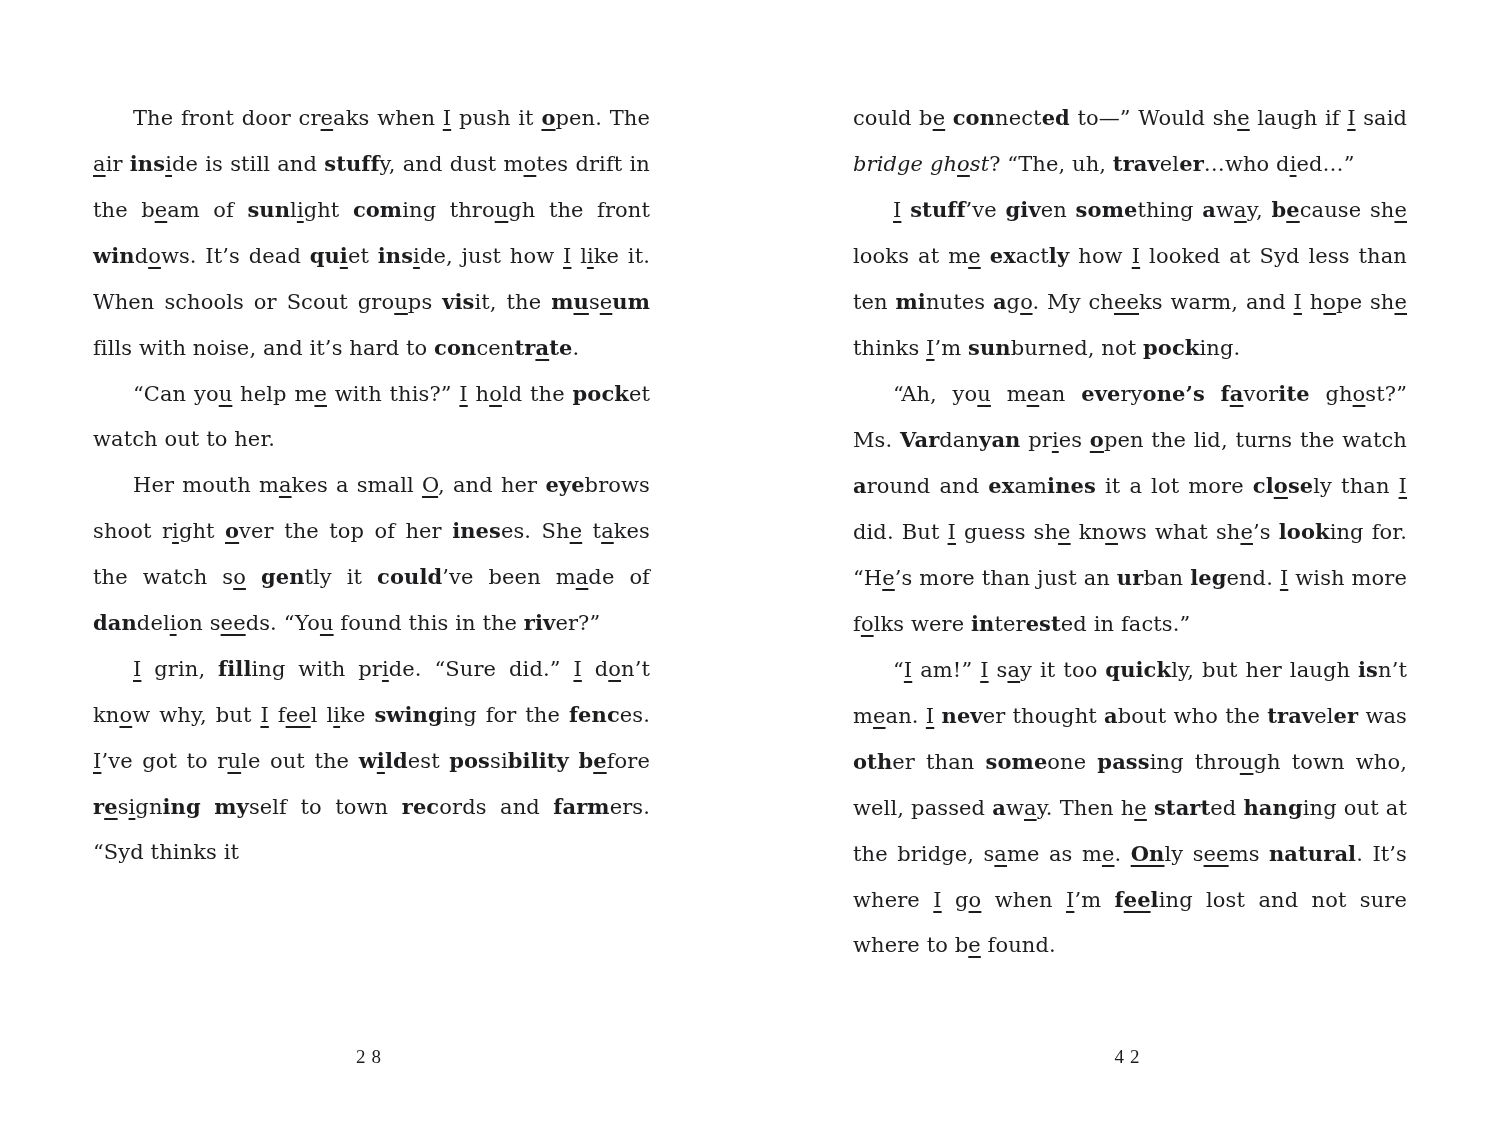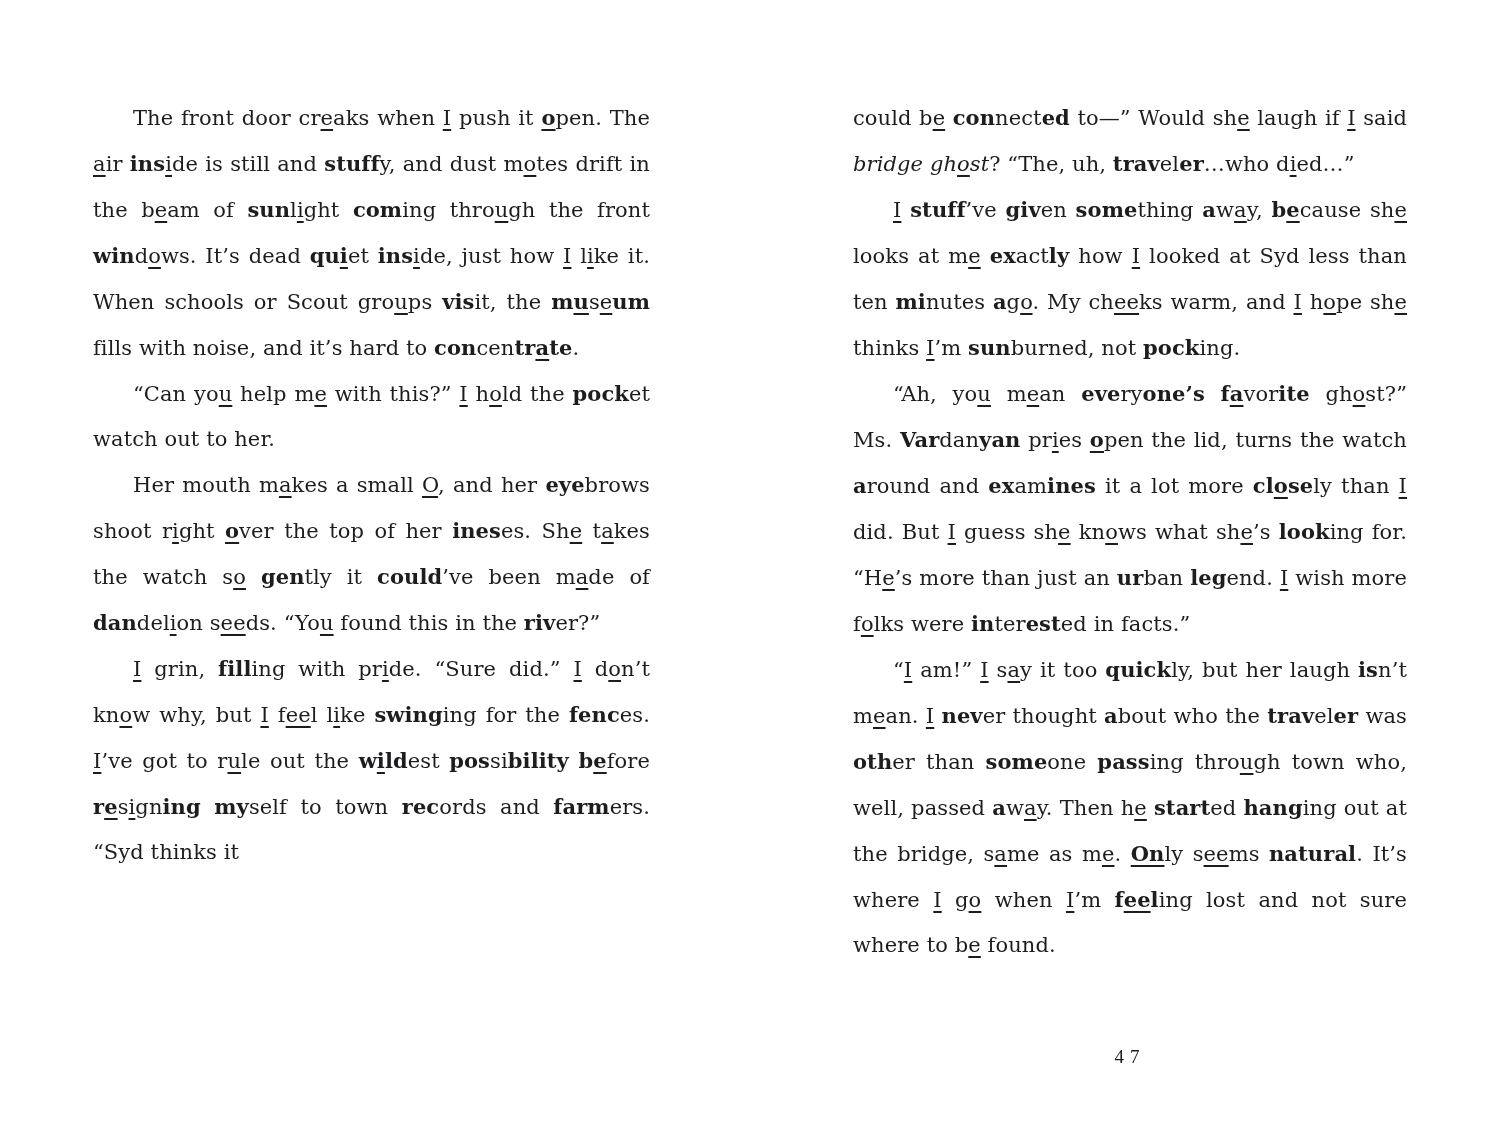--- a/index.html
+++ b/index.html
@@ -65,25 +65,26 @@
 
 <div class="spread">
 
   <section class="page left">
     <div class="text-block">
         <p class="indent">The front door cr<u>e</u>aks when <u>I</u> push it <b><u>o</u></b>pen. The <u>a</u>ir <b>ins</b><u>i</u>de is still and <b>stuff</b>y, and dust m<u>o</u>tes drift in the b<u>e</u>am of <b>sun</b>l<u>i</u>ght <b>com</b>ing thro<u>u</u>gh the front <b>win</b>d<u>o</u>ws. It’s dead <b>qu<u>i</u></b>et <b>ins</b><u>i</u>de, just how <u>I</u> l<u>i</u>ke it. When schools or Scout gro<u>u</u>ps <b>vis</b>it, the <b>m<u>u</u></b>s<u>e</u><b>um</b> fills with noise, and it’s hard to <b>con</b>cen<b>tr<u>a</u>te</b>.</p>
         <p class="indent">“Can yo<u>u</u> help m<u>e</u> with this?” <u>I</u> h<u>o</u>ld the <b>pock</b>et watch out to her.</p>
         <p class="indent">Her mouth m<u>a</u>kes a small <u>O</u>, and her <b>eye</b>brows shoot r<u>i</u>ght <b><u>o</u></b>ver the top of her <b>ines</b>es. Sh<u>e</u> t<u>a</u>kes the watch s<u>o</u> <b>gen</b>tly it <b>could</b>’ve been m<u>a</u>de of <b>dan</b>del<u>i</u>on s<u>ee</u>ds. “Yo<u>u</u> found this in the <b>riv</b>er?”</p>
         <p class="indent"><u>I</u> grin, <b>fill</b>ing with pr<u>i</u>de. “Sure did.” <u>I</u> d<u>o</u>n’t kn<u>o</u>w why, but <u>I</u> f<u>ee</u>l l<u>i</u>ke <b>swing</b>ing for the <b>fenc</b>es. <u>I</u>’ve got to r<u>u</u>le out the <b>w<u>i</u>ld</b>est <b>pos</b>si<b>bility</b> <b>b<u>e</u></b>fore <b>r<u>e</u></b>s<u>i</u>gn<b>ing</b> <b>my</b>self to town <b>rec</b>ords and <b>farm</b>ers. “Syd thinks it</p>
       </div>
+    <div class="page-number">28</div>
   </section>
 
   <section class="page right">
     <div class="text-block">
         <p>could b<u>e</u> <b>con</b>nect<b>ed</b> to—” Would sh<u>e</u> laugh if <u>I</u> said <i>bridge gh<u>o</u>st</i>? “The, uh, <b>trav</b>el<b>er</b>…who d<u>i</u>ed…”</p>
         <p class="indent"><u>I</u> <b>stuff</b>’ve <b>giv</b>en <b>some</b>thing <b>a</b>w<u>a</u>y, <b>b<u>e</u></b>cause sh<u>e</u> looks at m<u>e</u> <b>ex</b>act<b>ly</b> how <u>I</u> looked at Syd less than ten <b>mi</b>nutes <b>a</b>g<u>o</u>. My ch<u>ee</u>ks warm, and <u>I</u> h<u>o</u>pe sh<u>e</u> thinks <u>I</u>’m <b>sun</b>burned, not <b>pock</b>ing.</p>
         <p class="indent">“Ah, yo<u>u</u> m<u>e</u>an <b>eve</b>ry<b>one’s</b> <b>f<u>a</u></b>vor<b>ite</b> gh<u>o</u>st?” Ms. <b>Var</b>dan<b>yan</b> pr<u>i</u>es <b><u>o</u></b>pen the lid, turns the watch <b>a</b>round and <b>ex</b>am<b>ines</b> it a lot more <b>cl<u>o</u>se</b>ly than <u>I</u> did. But <u>I</u> guess sh<u>e</u> kn<u>o</u>ws what sh<u>e</u>’s <b>look</b>ing for. “H<u>e</u>’s more than just an <b>ur</b>ban <b>leg</b>end. <u>I</u> wish more f<u>o</u>lks were <b>in</b>ter<b>est</b>ed in facts.”</p>
         <p class="indent">“<u>I</u> am!” <u>I</u> s<u>a</u>y it too <b>quick</b>ly, but her laugh <b>is</b>n’t m<u>e</u>an. <u>I</u> <b>nev</b>er thought <b>a</b>bout who the <b>trav</b>el<b>er</b> was <b>oth</b>er than <b>some</b>one <b>pass</b>ing thro<u>u</u>gh town who, well, passed <b>a</b>w<u>a</u>y. Then h<u>e</u> <b>start</b>ed <b>hang</b>ing out at the bridge, s<u>a</u>me as m<u>e</u>. <b><u>On</u></b>ly s<u>ee</u>ms <b>natural</b>. It’s where <u>I</u> g<u>o</u> when <u>I</u>’m <b>f<u>ee</u>l</b>ing lost and not sure where to b<u>e</u> found.</p>
       </div>
-    <div class="page-number">47</div>
+    <div class="page-number">42</div>
   </section>
 
 </div>
 
 </body></html>

